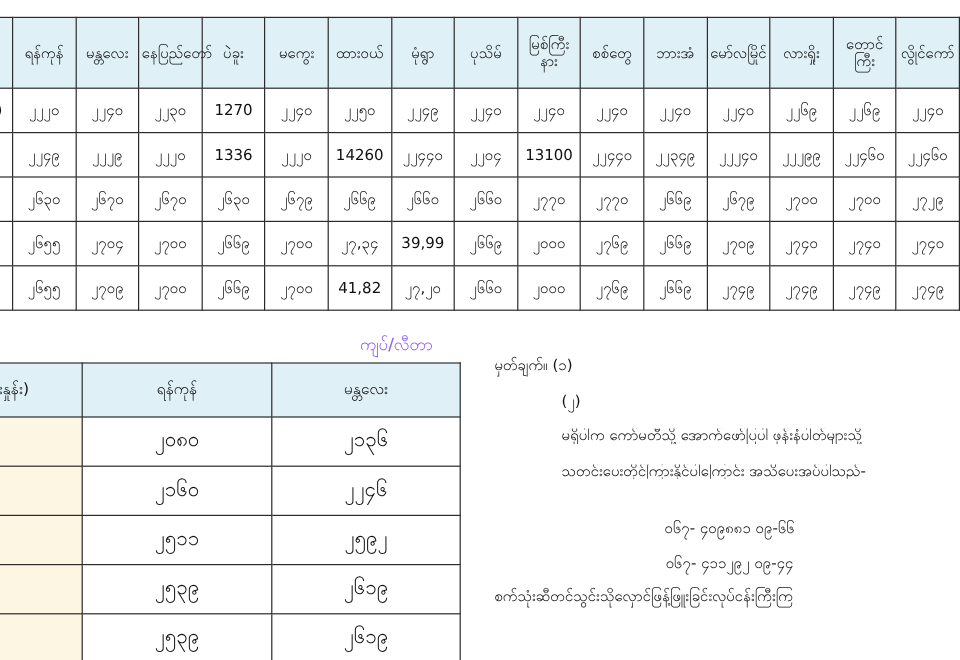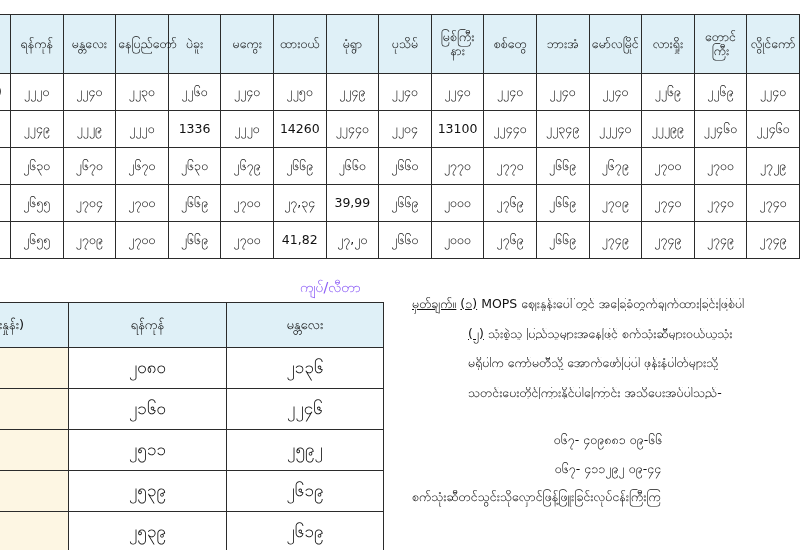--- a/index.html
+++ b/index.html
@@ -96,21 +96,20 @@
     color: #111111;
     line-height: 1.0;
   }
   .note-row {
     display: flex;
     margin-bottom: 17px;
   }
   .note-marker {
     white-space: nowrap;
     margin-right: 4px;
-    text-decoration: underline;
   }
   .note-text {
     white-space: nowrap;
     overflow: hidden;
   }
   .note-indent { padding-left: 56px; }
   .phone-line {
     text-align: center;
     margin: 0 0 16px 0;
     white-space: nowrap;
@@ -163,21 +162,21 @@
         <th>တောင်ကြီး</th>
         <th>လွိုင်ကော်</th>
       </tr>
     </thead>
     <tbody>
       <tr>
         <td>)</td>
         <td>၂၂၂၀</td>
         <td>၂၂၄၀</td>
         <td>၂၂၃၀</td>
-        <td>၂၂၆၀</td>
+        <td>1270</td>
         <td>၂၂၄၀</td>
         <td>၂၂၅၀</td>
         <td>၂၂၄၉</td>
         <td>၂၂၄၀</td>
         <td>၂၂၄၀</td>
         <td>၂၂၄၀</td>
         <td>၂၂၄၀</td>
         <td>၂၂၄၀</td>
         <td>၂၂၆၉</td>
         <td>၂၂၆၉</td>
@@ -302,25 +301,23 @@
         <td>၂၆၁၉</td>
       </tr>
     </tbody>
   </table>
 </div>
 
 <div class="notes">
   <div class="note-row">
     <span class="note-marker">မှတ်ချက်။</span>
     <span class="note-marker">(၁)</span>
-    <span class="note-text">MOPS ဈေးနှုန်းပေါ်တွင် အခြေခံတွက်ချက်ထားခြင်းဖြစ်ပါ</span>
   </div>
   <div class="note-row note-indent">
     <span class="note-marker">(၂)</span>
-    <span class="note-text">သုံးစွဲသူ ပြည်သူများအနေဖြင့် စက်သုံးဆီများဝယ်ယူသုံး</span>
   </div>
   <div class="note-row note-indent">
     <span class="note-text">မရှိပါက ကော်မတီသို့ အောက်ဖော်ပြပါ ဖုန်းနံပါတ်များသို့</span>
   </div>
   <div class="note-row note-indent">
     <span class="note-text">သတင်းပေးတိုင်ကြားနိုင်ပါကြောင်း အသိပေးအပ်ပါသည်-</span>
   </div>
   <div class="spacer-18"></div>
   <div class="phone-line">၀၆၇- ၄၀၉၈၈၁ ၀၉-၆၆</div>
   <div class="phone-line">၀၆၇- ၄၁၁၂၉၂ ၀၉-၄၄</div>

